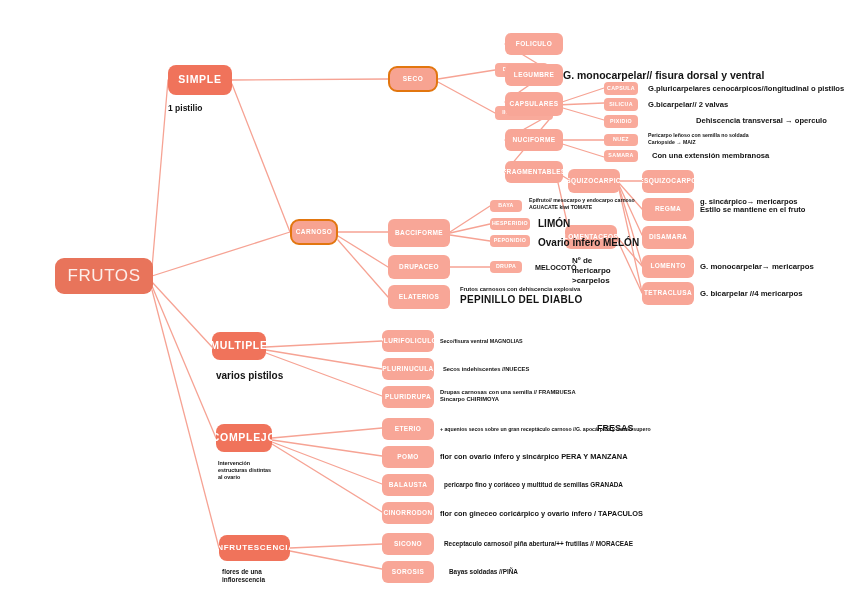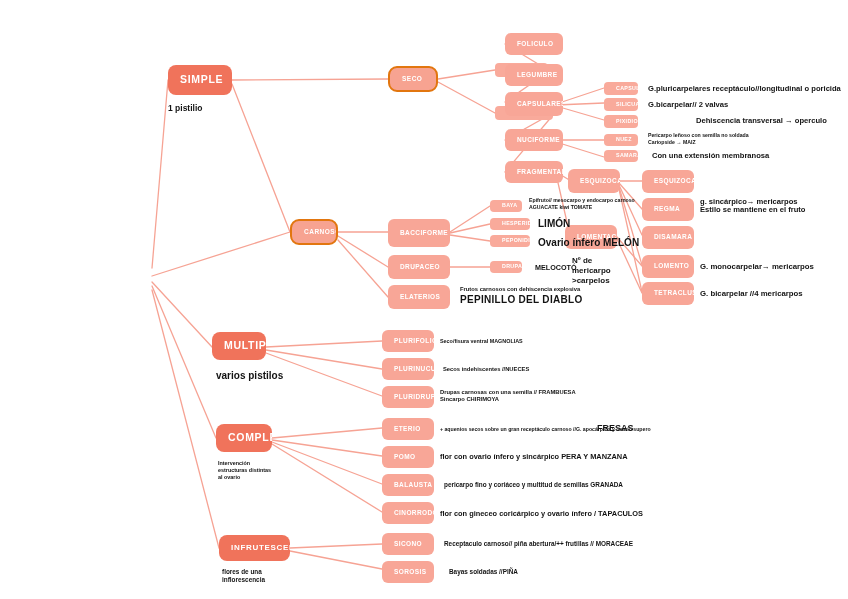--- a/index.html
+++ b/index.html
@@ -19,27 +19,28 @@
     position:absolute;
     left:0; top:0;
     width:848px; height:599px;
     pointer-events:none;
   }
   .node{
     position:absolute;
     box-sizing:border-box;
     display:flex;
     align-items:center;
+    justify-content:center;
     text-align:center;
     color:#ffffff;
     border-radius:7px;
     letter-spacing:0.2px;
     line-height:1.05;
     overflow:hidden;
-    padding:1px 12px;
+    padding:1px 6px;
   }
   
   .n-root{
     background:#e8745b;
     border-radius:9px;
     font-size:17px;
     letter-spacing:0.6px;
     color:#fdeeea;
   }
   
@@ -151,20 +152,23 @@
       <path d="M272,438 L382,428"></path>
       <path d="M272,440 L382,456"></path>
       <path d="M272,442 L382,484"></path>
       <path d="M272,444 L382,512"></path>
 
       <path d="M290,548 L382,544"></path>
       <path d="M290,551 L382,569"></path>
     </g>
   </svg>
 
+  <div class="node n-root" style="left:55px;top:258px;width:98px;height:36px;">
+    <span>FRUTOS</span>
+  </div>
 
   <div class="node n-l1" style="left:168px;top:65px;width:64px;height:30px;">
     <span>SIMPLE</span>
   </div>
   <div class="note note-strong" style="left:168px;top:103px;font-size:8.5px;">1 pistilio</div>
 
   <div class="node n-sel" style="left:388px;top:66px;width:50px;height:26px;">
     <span>SECO</span>
   </div>
 
@@ -176,29 +180,30 @@
     <span>INDEHISCENTE</span>
   </div>
 
   <div class="node n-l2" style="left:505px;top:33px;width:58px;height:22px;">
     <span>FOLICULO</span>
   </div>
 
   <div class="node n-l2" style="left:505px;top:64px;width:58px;height:22px;">
     <span>LEGUMBRE</span>
   </div>
+  <div class="note" style="left:563px;top:69px;font-size:10.5px;font-weight:700;">G. monocarpelar//  fisura dorsal y ventral</div>
 
   <div class="node n-l2" style="left:505px;top:92px;width:58px;height:24px;">
     <span>CAPSULARES</span>
   </div>
 
   <div class="node n-pill" style="left:604px;top:82px;width:34px;height:13px;">
     <span>CAPSULA</span>
   </div>
-  <div class="note" style="left:648px;top:84px;font-size:7.6px;font-weight:700;">G.pluricarpelares receptáculo//longitudinal o poricida</div>
+  <div class="note" style="left:648px;top:84px;font-size:7.6px;font-weight:700;">G.pluricarpelares cenocárpicos//longitudinal o pistilos</div>
 
   <div class="node n-pill" style="left:604px;top:98px;width:34px;height:13px;">
     <span>SILICUA</span>
   </div>
   <div class="note" style="left:648px;top:100px;font-size:7.6px;font-weight:700;">G.bicarpelar//  2 valvas</div>
 
   <div class="node n-pill" style="left:604px;top:115px;width:34px;height:13px;">
     <span>PIXIDIO</span>
   </div>
   <div class="note" style="left:648px;top:116px;font-size:7.6px;font-weight:600;padding-left:48px;">Dehiscencia transversal → operculo</div>

